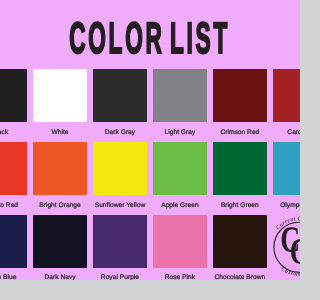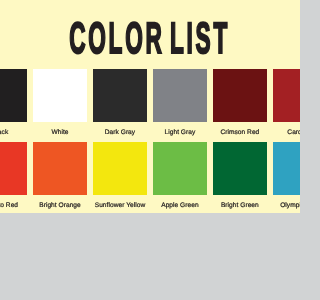--- a/index.html
+++ b/index.html
@@ -1,19 +1,19 @@
 <!DOCTYPE html>
 <html><head>
 <meta charset="utf-8">
 <style>
   html,body{margin:0;padding:0;}
   body{width:300px;height:300px;overflow:hidden;background:#d1d3d4;
        -webkit-font-smoothing:antialiased;text-rendering:geometricPrecision;
        font-family:"Liberation Sans",sans-serif;}
-  #page{position:absolute;filter:saturate(1);left:0;top:0;width:300px;height:213px;overflow:hidden;background:#fef9c3;}
+  #page{position:absolute;filter:saturate(1);left:0;top:0;width:300px;height:280px;overflow:hidden;background:#f0abfc;}
   .title{position:absolute;left:0;top:16.5px;width:300px;text-align:center;
     font-family:"Liberation Sans",sans-serif;font-weight:700;color:#231f20;
     font-size:44px;line-height:44px;letter-spacing:5.2px;text-indent:5.2px;word-spacing:-6.5px;
     -webkit-text-stroke:2.2px #231f20;
     transform:scaleX(0.515);transform-origin:137.3px 0px;white-space:nowrap;}
   .grid{position:absolute;left:0;top:0;width:300px;height:300px;}
   .cell{position:absolute;}
   .sw{position:absolute;left:0;top:0;width:100%;height:53.4px;}
   .lab{position:absolute;left:0;top:59.8px;width:100%;text-align:center;
     font-size:6.6px;line-height:8px;letter-spacing:0.04px;color:#231f20;

